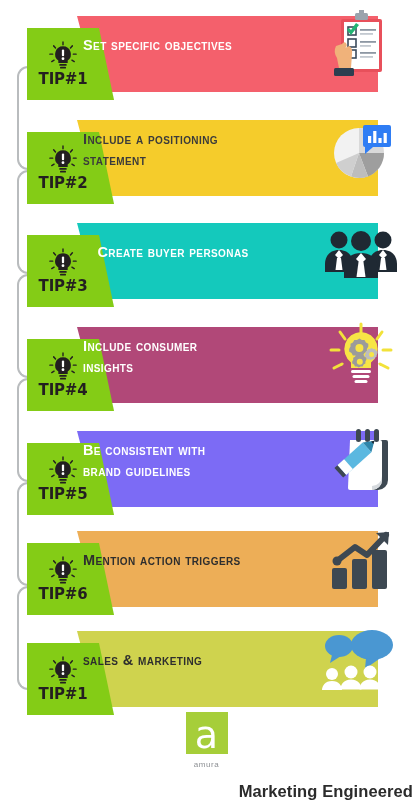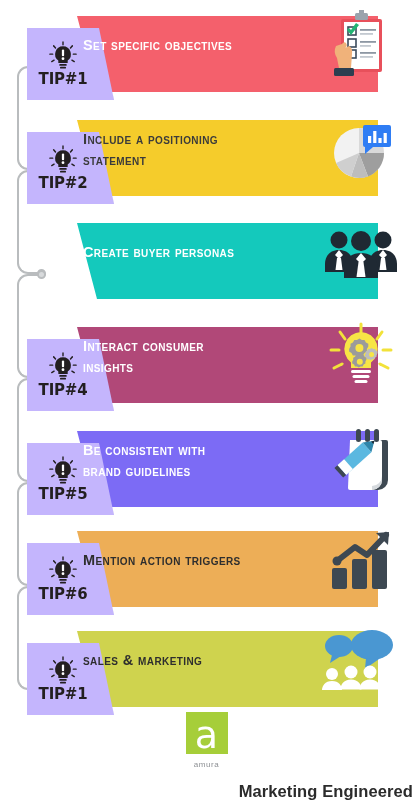--- a/index.html
+++ b/index.html
@@ -60,21 +60,21 @@
     box-shadow: 2px 3px 5px rgba(0,0,0,0.16);
   }
 
   
   .tag {
     position: absolute;
     left: 27px;
     top: 20px;
     width: 87px;
     height: 72px;
-    background: #c4b5fd;
+    background: #84cc16;
     clip-path: polygon(0 0, 72px 0, 87px 100%, 0 100%);
     box-shadow: 2px 3px 5px rgba(0,0,0,0.13);
     z-index: 3;
   }
 
   .tag-inner {
     position: absolute;
     left: 0; top: 0;
     width: 72px;
     height: 72px;
@@ -286,21 +286,21 @@
           <rect x="14.8" y="9" width="2.4" height="7.3" rx="1.2" fill="#ffffff"></rect>
           <circle cx="16" cy="18.8" r="1.5" fill="#ffffff"></circle>
         </svg>
         <span class="tip-label">TIP#2</span>
       </div>
     </div>
   </div>
 
   <div class="tip-row" style="top:215px;">
     <div class="band" style="background:#14C9BC; clip-path: polygon(0 0, 341px 0, 341px 76px, 60px 76px, 40px 0);"></div>
-    <div class="band-title" style="color:#ffffff;">
+    <div class="band-title" style="color:#ffffff;text-align:center;">
       <span class="ln">Create buyer personas</span>
     </div>
     <div class="band-art">
       <svg width="74" height="52" viewBox="0 0 74 52">
         <g fill="#1f2933">
           <circle cx="15" cy="13" r="8.5"></circle>
           <path d="M15 23 c-9 0 -14 6 -14 14 v8 h28 v-8 c0 -8 -5 -14 -14 -14 z"></path>
           <circle cx="59" cy="13" r="8.5"></circle>
           <path d="M59 23 c-9 0 -14 6 -14 14 v8 h28 v-8 c0 -8 -5 -14 -14 -14 z"></path>
         </g>
@@ -313,26 +313,47 @@
         <g fill="#1f2933">
           <circle cx="37" cy="14" r="10"></circle>
           <path d="M37 26 c-11 0 -17 7 -17 16 v9 h34 v-9 c0 -9 -6 -16 -17 -16 z"></path>
         </g>
         <g fill="#ffffff">
           <path d="M37 26 l5 6 l-5 5 l-5 -5 z"></path>
           <path d="M34.5 35 h5 l2 15 h-9 z"></path>
         </g>
       </svg>
     </div>
+    <div class="tag">
+      <div class="tag-inner">
+        <svg class="bulb-icon" viewBox="0 0 32 32">
+          <g stroke="#231f20" stroke-width="1.5" stroke-linecap="round">
+            <line x1="16" y1="1" x2="16" y2="4"></line>
+              <line x1="6" y1="5" x2="8" y2="7.5"></line>
+            <line x1="26" y1="5" x2="24" y2="7.5"></line>
+              <line x1="2" y1="14" x2="5" y2="14"></line>
+            <line x1="30" y1="14" x2="27" y2="14"></line>
+              <line x1="4" y1="22" x2="6.5" y2="20.5"></line>
+            <line x1="28" y1="22" x2="25.5" y2="20.5"></line>
+          </g>
+          <path d="M16 5.5 a8.5 8.5 0 0 0 -5 15.3 v2.7 h10 v-2.7 a8.5 8.5 0 0 0 -5 -15.3 z" fill="#231f20"></path>
+          <rect x="12" y="24.5" width="8" height="1.9" rx="0.9" fill="#231f20"></rect>
+          <rect x="12.8" y="27.4" width="6.4" height="1.9" rx="0.9" fill="#231f20"></rect>
+          <rect x="14.8" y="9" width="2.4" height="7.3" rx="1.2" fill="#ffffff"></rect>
+          <circle cx="16" cy="18.8" r="1.5" fill="#ffffff"></circle>
+        </svg>
+        <span class="tip-label">TIP#3</span>
+      </div>
+    </div>
   </div>
 
   <div class="tip-row" style="top:319px;">
     <div class="band" style="background:#B14878; clip-path: polygon(0 0, 341px 0, 341px 76px, 60px 76px, 40px 0);"></div>
     <div class="band-title" style="color:#ffffff;">
-      <span class="ln">Interact consumer</span>
+      <span class="ln">Include consumer</span>
       <span class="ln">insights</span>
     </div>
     <div class="band-art">
       <svg width="70" height="70" viewBox="0 0 70 70">
         <g stroke="#f2e23a" stroke-width="3" stroke-linecap="round">
           <line x1="35" y1="2" x2="35" y2="10"></line>
           <line x1="14" y1="10" x2="19" y2="17"></line>
           <line x1="56" y1="10" x2="51" y2="17"></line>
           <line x1="5" y1="28" x2="13" y2="28"></line>
           <line x1="65" y1="28" x2="57" y2="28"></line>

